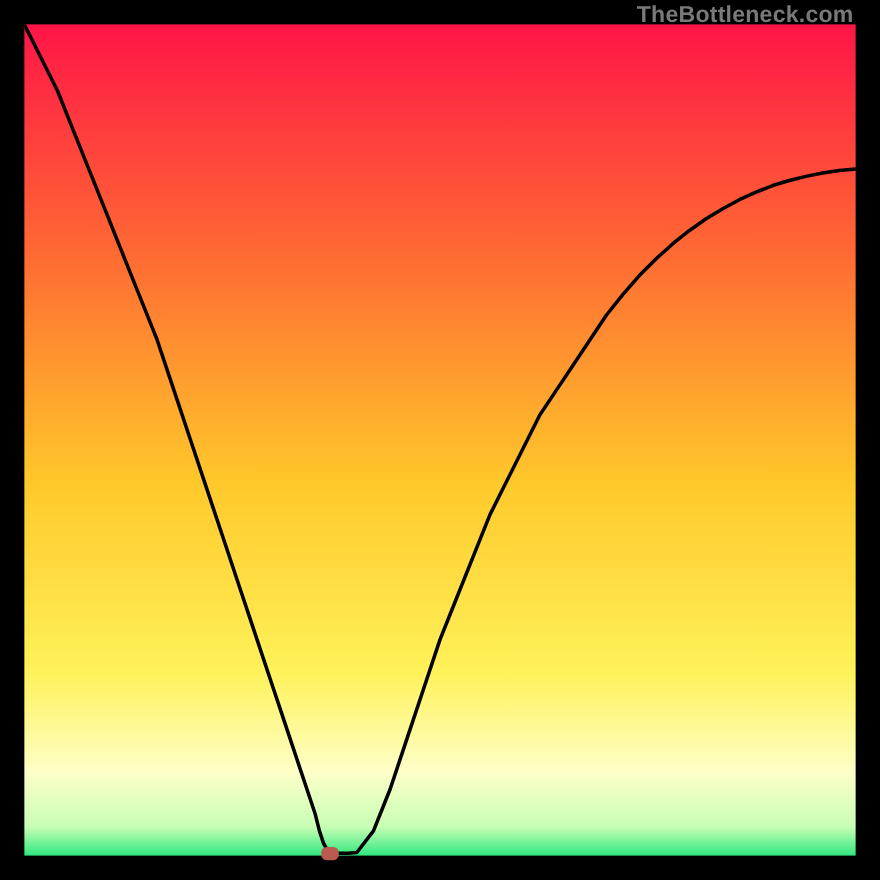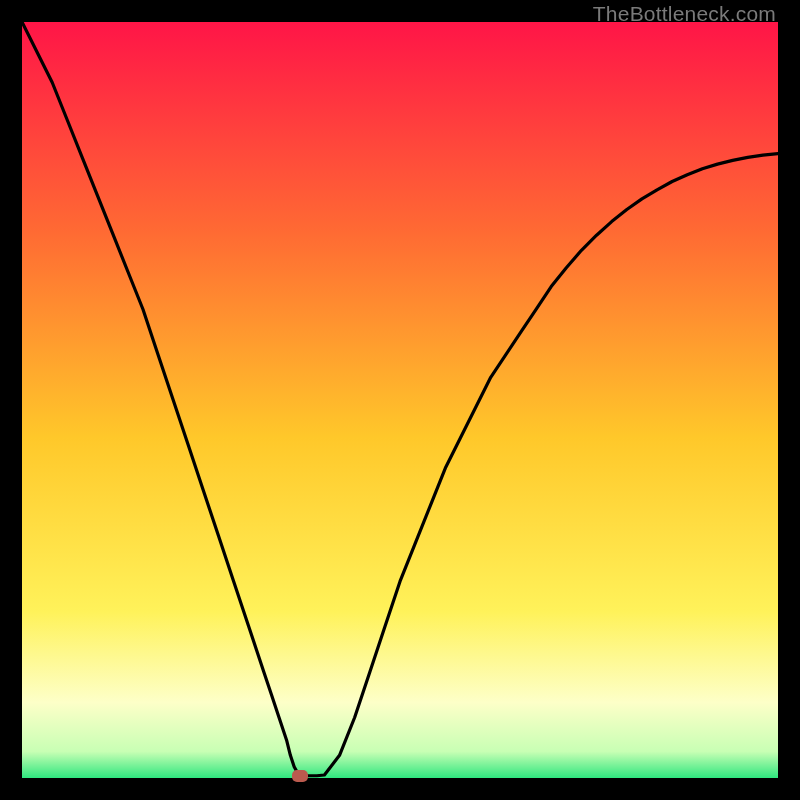--- a/index.html
+++ b/index.html
@@ -25,21 +25,21 @@
     top: 0;
     width: 756px;
     height: 756px;
   }
   .watermark {
     position: absolute;
     top: 2px;
     right: 24px;
     color: #7a7a7a;
     font-size: 21px;
-    font-weight: 400;
+    font-weight: 700;
     letter-spacing: 0.2px;
     user-select: none;
   }
   .marker {
     position: absolute;
     width: 16px;
     height: 12px;
     border-radius: 5px;
     background: #bb5a4e;
     transform: translate(-50%, -50%);

